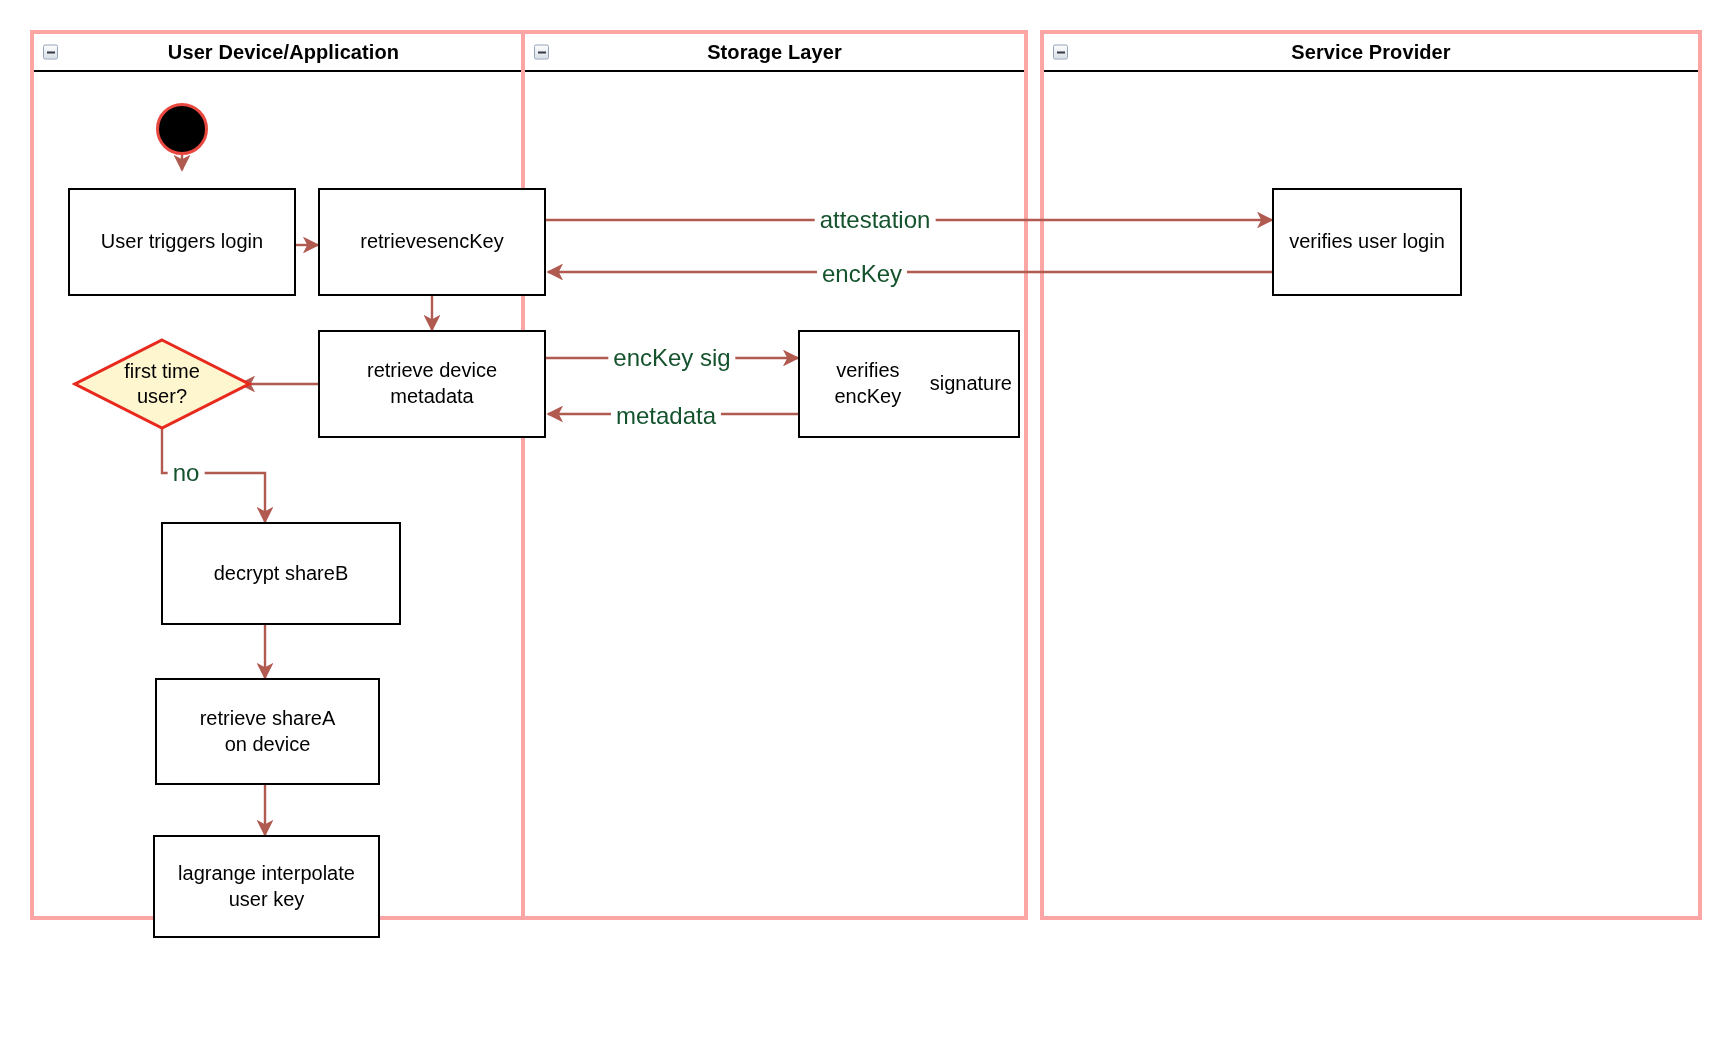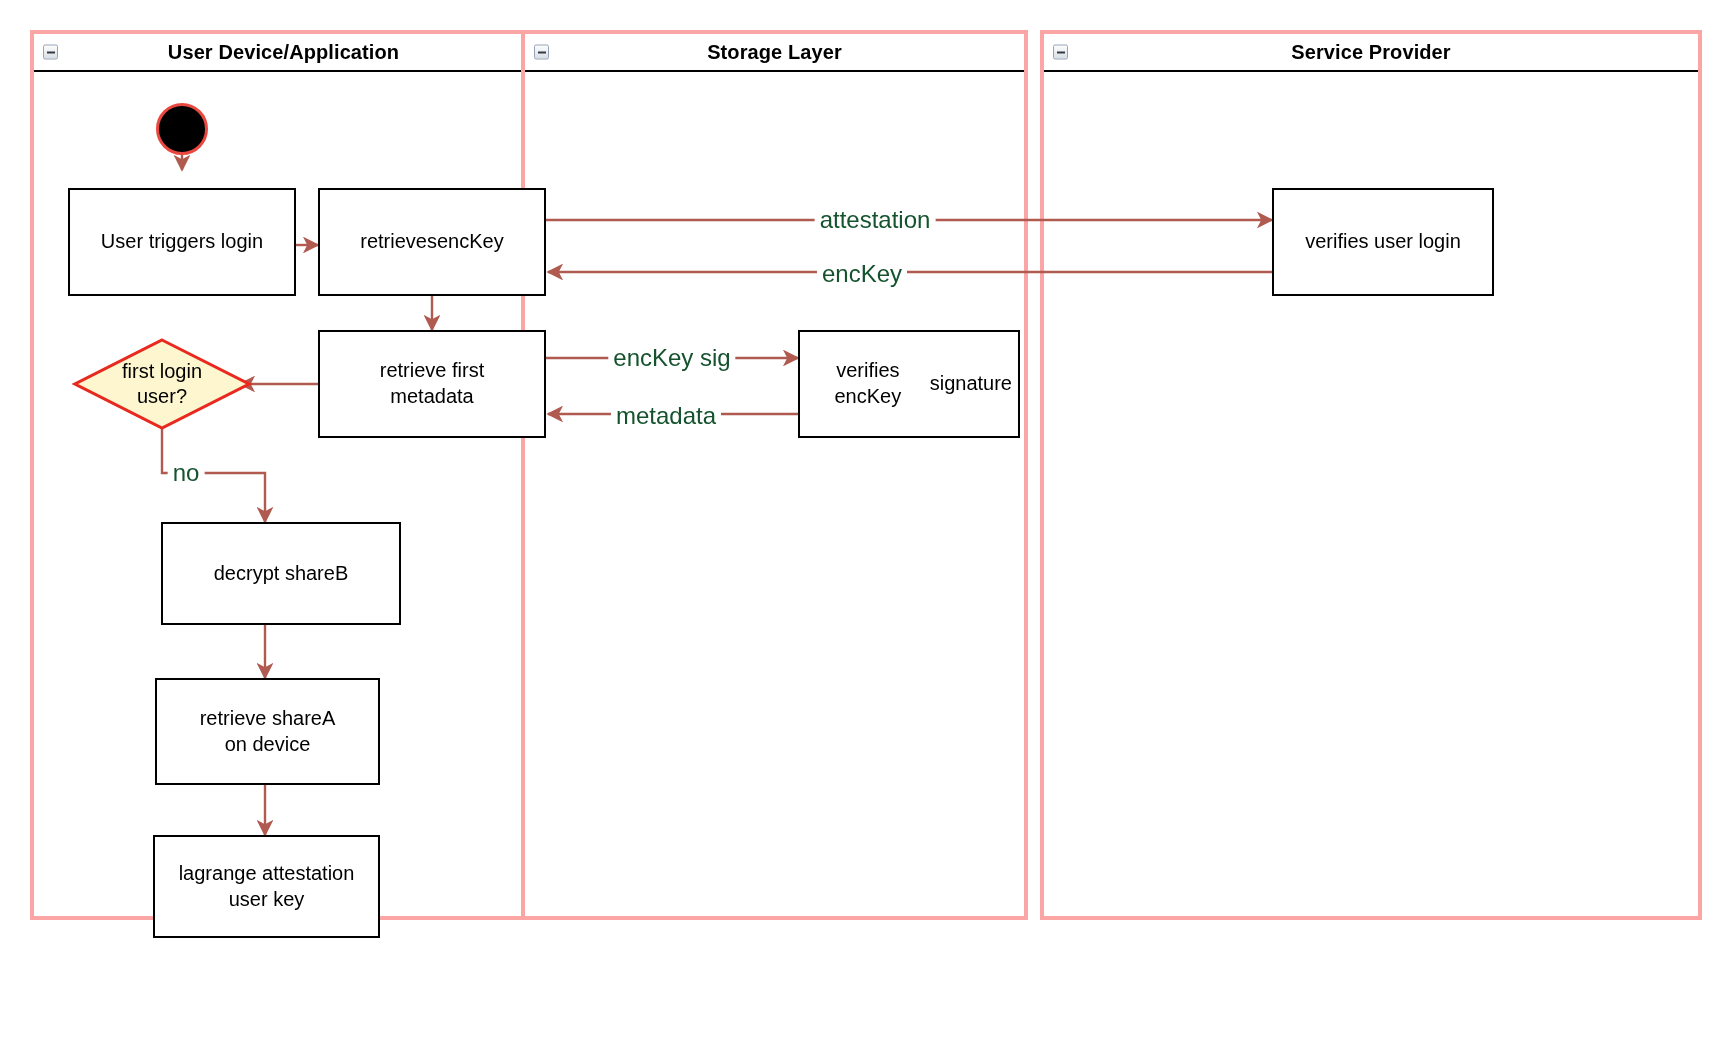--- a/index.html
+++ b/index.html
@@ -193,57 +193,57 @@
 
   <div class="node" style="left:68px; top:188px; width:228px; height:108px;">
     <span>User triggers login</span>
   </div>
 
   <div class="node" style="left:318px; top:188px; width:228px; height:108px; flex-direction:row;">
     <span>retrieves</span>
     <span>encKey</span>
   </div>
 
-  <div class="node" style="left:1272px; top:188px; width:222px; height:108px;">
+  <div class="node" style="left:1272px; top:188px; width:190px; height:108px;">
     <span>verifies user login</span>
   </div>
 
   <div class="node" style="left:318px; top:330px; width:228px; height:108px; flex-direction:column;">
-    <span>retrieve first</span>
+    <span>retrieve device</span>
     <span>metadata</span>
   </div>
 
   <div class="node" style="left:798px; top:330px; width:222px; height:108px; flex-direction:row;">
     <span>verifies encKey</span>
     <span>signature</span>
   </div>
 
   <div class="decision" style="left:72px; top:337px; width:180px; height:94px;">
     <svg width="180" height="94" viewBox="0 0 180 94">
       <polygon points="90,3 177,47 90,91 3,47" fill="#fdf6cf" stroke="#e8291d" stroke-width="3"></polygon>
     </svg>
     <div class="dlabel">
       <div>
-        <div>first login</div>
+        <div>first time</div>
         <div>user?</div>
       </div>
     </div>
   </div>
 
   <div class="node" style="left:147px; top:522px; width:240px; height:103px;margin-left:14px;">
     <span>decrypt shareB</span>
   </div>
 
   <div class="node" style="left:155px; top:678px; width:225px; height:107px; flex-direction:column;">
     <span>retrieve shareA</span>
     <span>on device</span>
   </div>
 
   <div class="node" style="left:153px; top:835px; width:227px; height:103px; flex-direction:column;">
-    <span>lagrange attestation</span>
+    <span>lagrange interpolate</span>
     <span>user key</span>
   </div>
 
   <div class="edge-label" style="left:875px; top:220px;">attestation</div>
 
   <div class="edge-label" style="left:862px; top:274px;">encKey</div>
 
   <div class="edge-label" style="left:672px; top:358px;">encKey sig</div>
 
   <div class="edge-label" style="left:666px; top:416px;">metadata</div>

